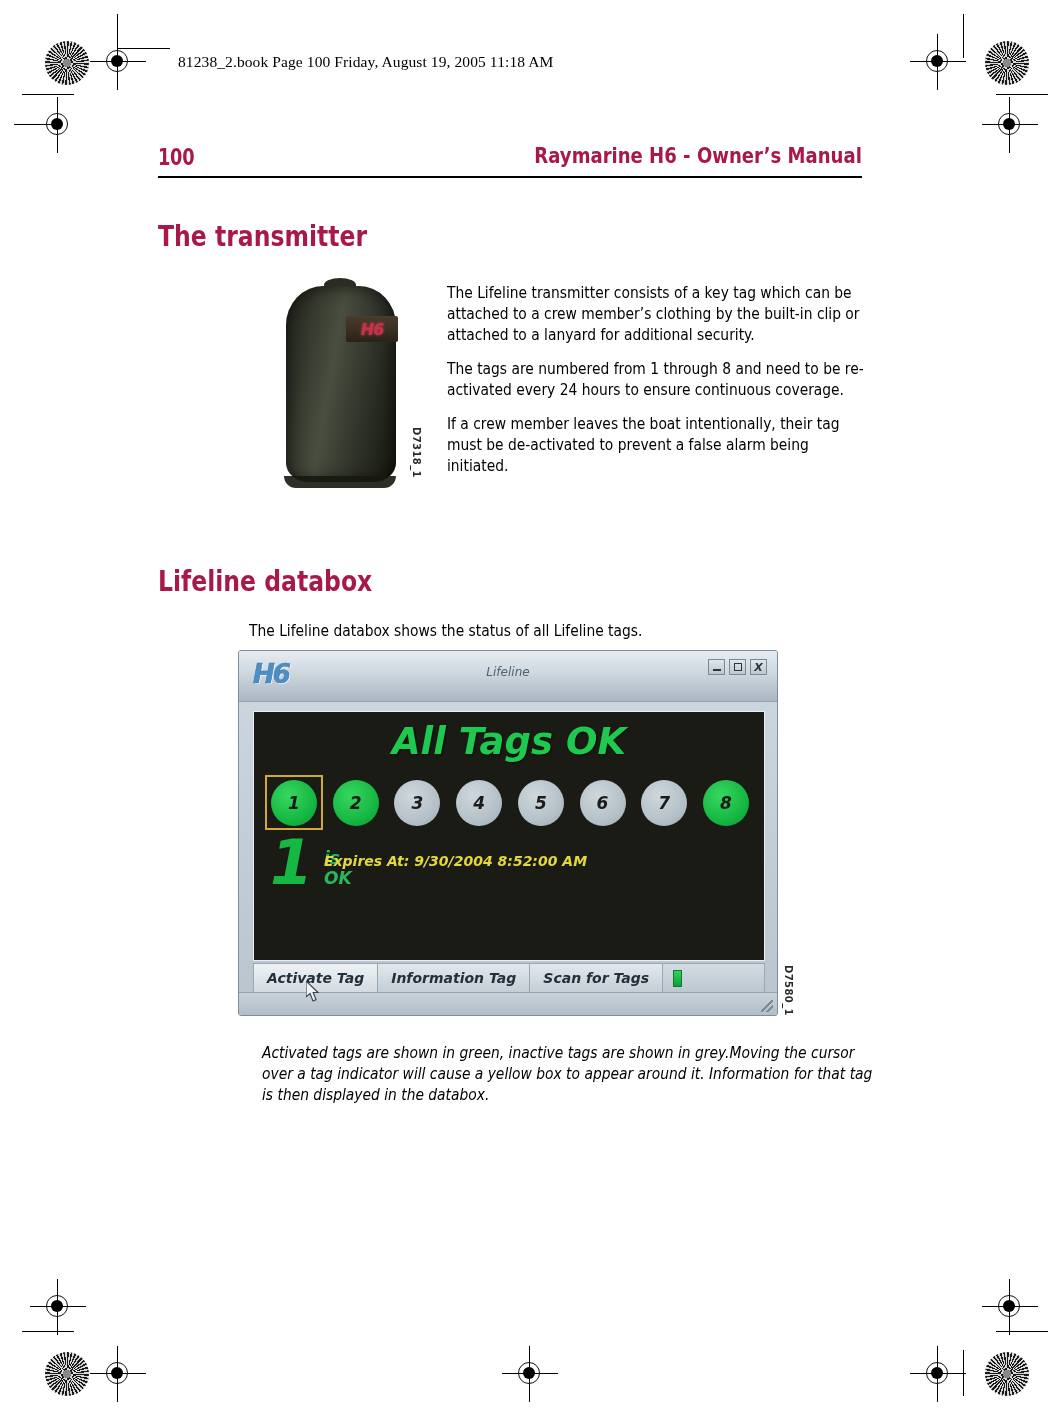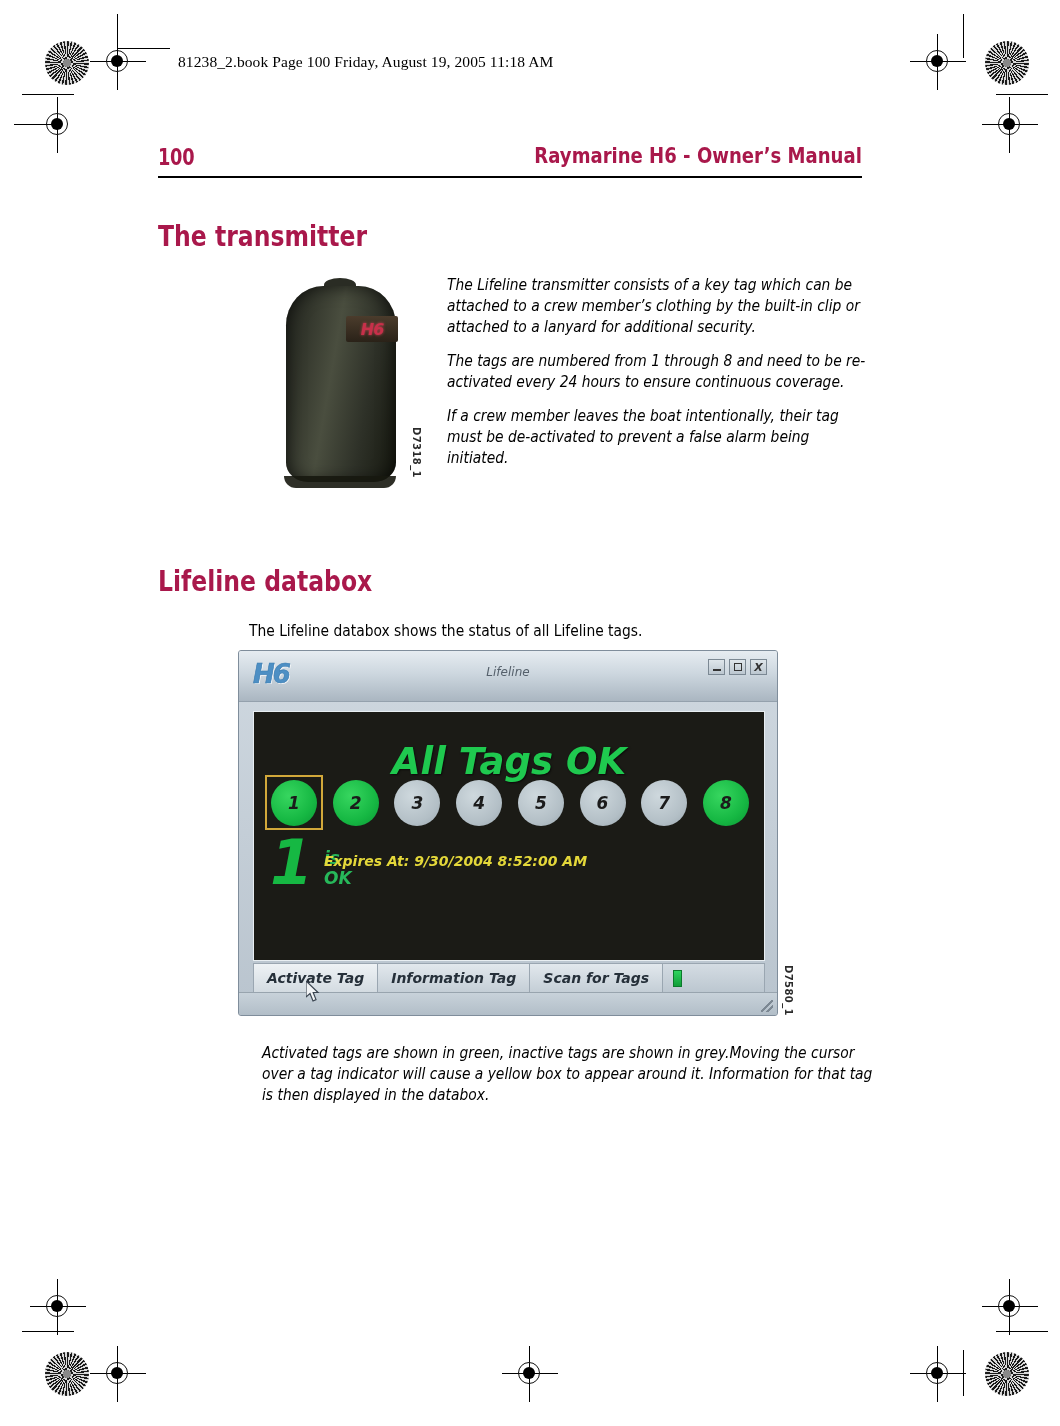--- a/index.html
+++ b/index.html
@@ -131,23 +131,22 @@
     font-family: "DejaVu Sans", sans-serif;
     transform: scaleX(0.84);
     transform-origin: left center;
     white-space: nowrap;
   }
   .h1.second { top: 546px; }
 
   .body-col {
     position: absolute;
     left: 447px;
-    top: 274px;
+    top: 282px;
     width: 420px;
-    font-style: italic;
   }
   .body-col p,
   .wide-para p,
   .lead-para p {
     margin: 0 0 13px 0;
     font-size: 16.2px;
     line-height: 1.30;
     color: #000;
     font-family: "DejaVu Sans", sans-serif;
     transform: scaleX(0.855);
@@ -334,21 +333,20 @@
     left: 0; right: 0;
     top: 8px;
     text-align: center;
     font-family: "DejaVu Sans", sans-serif;
     font-size: 37px;
     font-weight: bold;
     font-style: italic;
     color: #1fc94f;
     letter-spacing: 0px;
     text-shadow: 1px 1px 2px rgba(0,0,0,0.6);
-    margin-top: 20px;
   }
   .tag-row {
     position: absolute;
     left: 14px;
     top: 65px;
     width: 484px;
     display: flex;
     justify-content: space-between;
     align-items: center;
   }

